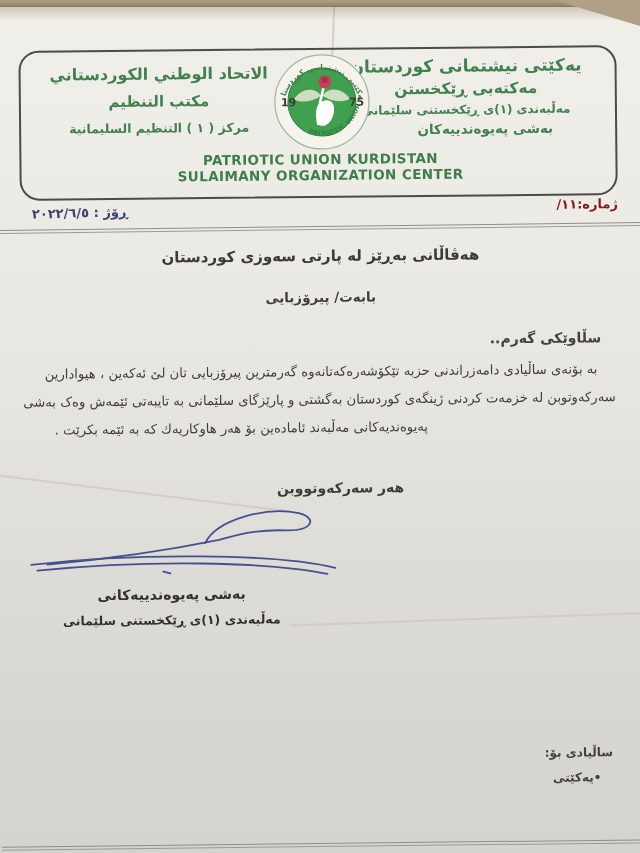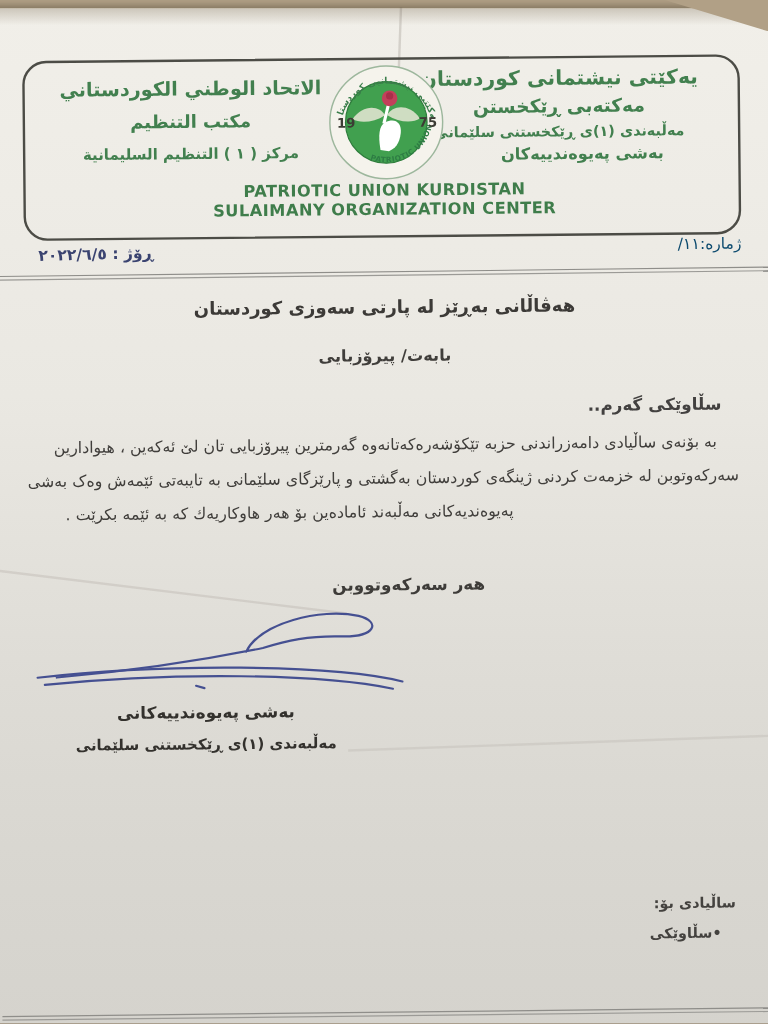--- a/index.html
+++ b/index.html
@@ -56,21 +56,21 @@
   .ar-l1 { font-size:16px; font-weight:bold; }
   .ar-l2 { font-size:15px; font-weight:bold; margin-top:9px; }
   .ar-l3 { font-size:12.5px; font-weight:bold; margin-top:10px; }
   .logo-wrap { position:absolute; left:252px; top:3px; width:98px; height:98px; }
   .en-block {
     position:absolute; left:99px; top:101px; width:400px; text-align:center;
     font-size:13.5px; font-weight:bold; letter-spacing:0.4px; line-height:16px;
     color:#3f7d4b;
   }
 
-  .ref-number { position:absolute; right:20px; top:199px; font-size:13px; font-weight:normal; color:#0c4a6e;margin-left:19px; }
+  .ref-number { position:absolute; right:20px; top:199px; font-size:13px; font-weight:bold; color:#7f1d1d;margin-left:19px; }
   .ref-date   { position:absolute; left:34px;  top:203px; font-size:13px; font-weight:bold; color:#3a4370; transform:rotate(-1deg); }
 
   .rule { height:4px; border-top:1.5px solid #8f8e8a; border-bottom:1px solid #9b9a96; }
   .rule-top    { position:absolute; left:0; top:226px; width:642px; transform:rotate(-0.15deg); }
   .rule-bottom { position:absolute; left:-2px; top:843px; width:646px; transform:rotate(-0.1deg); }
 
   .addressee {
     position:absolute; left:120px; top:247px; width:404px; text-align:center;
     font-size:15px; font-weight:600; color:#3c3a37;
   }
@@ -186,17 +186,17 @@
           <path d="M 22,70 C 132,60 252,63 312,76"></path>
           <path d="M 148,72 l 7,2"></path>
         </g>
       </svg>
     </div>
 
     <div class="sig-line1 rtl">بەشی پەیوەندییەکانی</div>
     <div class="sig-line2 rtl">مەڵبەندی (١)ی ڕێکخستنی سلێمانی</div>
 
     <div class="cc-label rtl">ساڵیادی بۆ:</div>
-    <div class="cc-item rtl">•سڵاوێکی</div>
+    <div class="cc-item rtl">•یەکێتی</div>
 
     <div class="rule rule-bottom"></div>
   </div>
 </div>
 
 </body></html>

